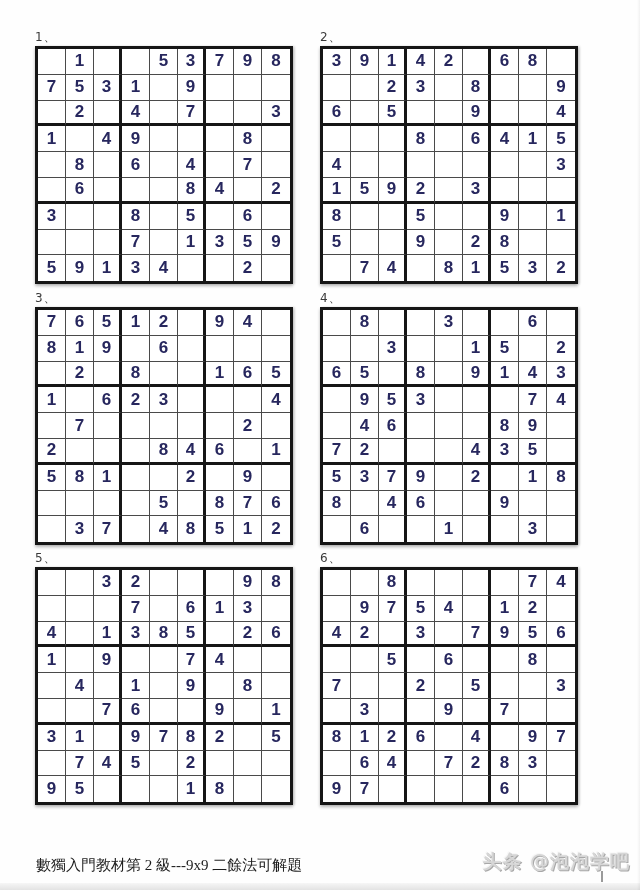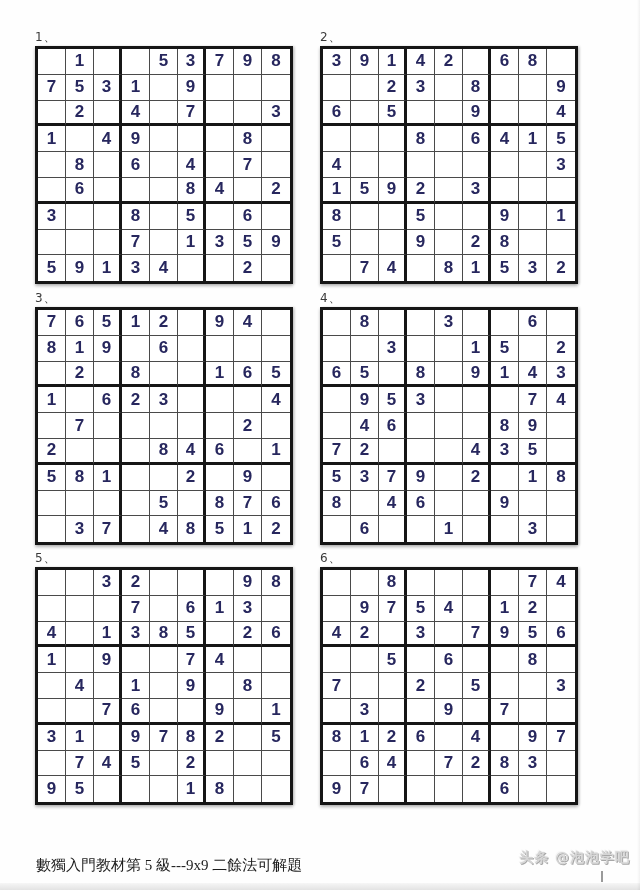--- a/index.html
+++ b/index.html
@@ -46,21 +46,21 @@
   .cell.br { border-right:3px solid #161616; }
   .cell.bb { border-bottom:3px solid #161616; }
 
   .footer-left {
     position:absolute; left:36px; top:856px;
     font-size:15px; color:#1c1c1c;
     font-family:"Liberation Serif", serif;
   }
   .watermark {
     position:absolute; right:10px; top:849px;
-    font-size:14px; font-weight:bold; letter-spacing:1px;
+    font-size:19px; font-weight:bold; letter-spacing:1px;
     color:#d6d6d6;
     text-shadow:1px 1px 0 #a8a8a8, -1px -1px 0 #f7f7f7;
     font-family:"DejaVu Sans", sans-serif;
   }
   .page-mark {
     position:absolute; left:601px; top:871px;
     width:2px; height:11px; background:#9a9a9a;
   }
   .scan-edge-bottom {
     position:absolute; left:0; right:0; bottom:0; height:7px;
@@ -591,18 +591,18 @@
         <div class="cell br"></div>
         <div class="cell"></div>
         <div class="cell"></div>
         <div class="cell br"></div>
         <div class="cell">6</div>
         <div class="cell"></div>
         <div class="cell"></div>
       </div>
   </div>
 
-  <div class="footer-left">數獨入門教材第 5 級---9x9 二餘法可解題</div>
+  <div class="footer-left">數獨入門教材第 2 級---9x9 二餘法可解題</div>
   <div class="watermark">头条 @泡泡学吧</div>
   <div class="page-mark"></div>
   <div class="scan-edge-bottom"></div>
   <div class="scan-edge-right"></div>
 </div>
 
 </body></html>

